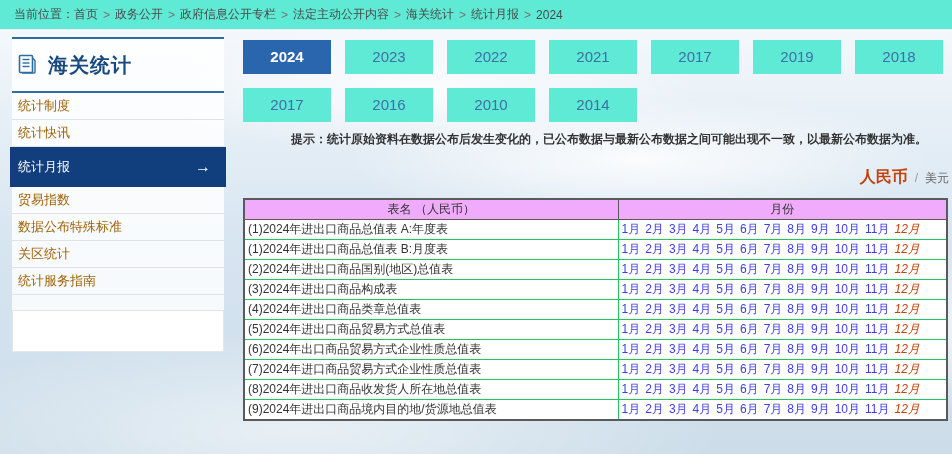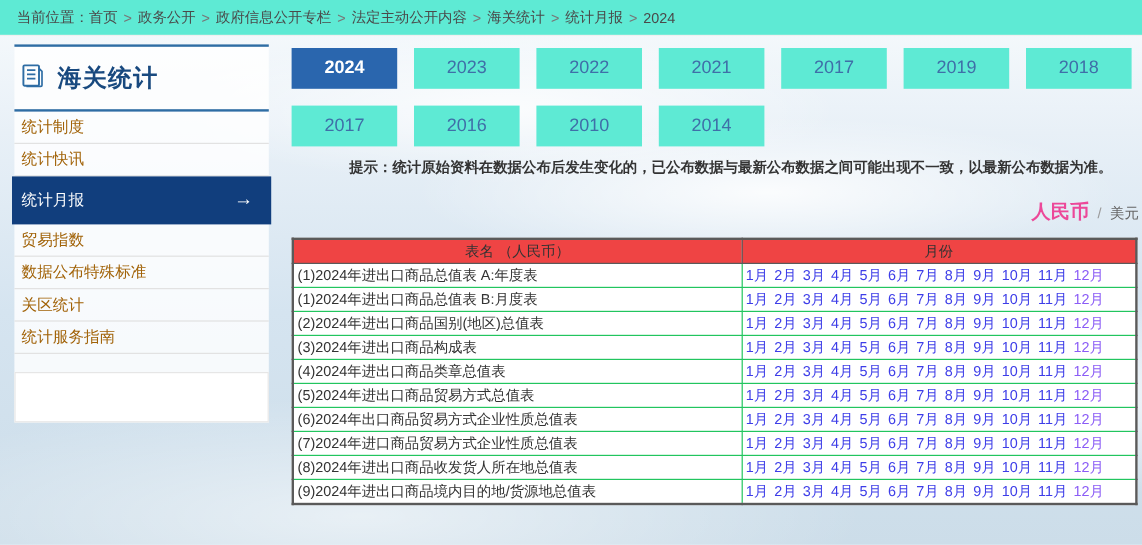--- a/index.html
+++ b/index.html
@@ -52,36 +52,36 @@
   .tab {
     width:88px; height:34px; line-height:34px; text-align:center;
     background:#5eead4; color:#3f6fa8; font-size:15px; cursor:pointer;
   }
   .tab.active { background:#2a66ae; color:#fff; font-weight:bold; }
 
   .page-title { margin-top:17px; font-size:20px; font-weight:bold; color:#15538e; }
   .note { margin-top:9px; font-size:12px; font-weight:bold; color:#333;margin-left:48px; }
 
   .currency-row { margin-top:19px; display:flex; justify-content:flex-end; align-items:baseline; gap:7px; }
-  .cur-primary { font-size:16px; font-weight:bold; color:#ec4899; cursor:pointer; }
+  .cur-primary { font-size:16px; font-weight:bold; color:#c2410c; cursor:pointer; }
   .cur-sep { font-size:12px; color:#999; }
   .cur-secondary { font-size:12px; color:#666; cursor:pointer; }
 
   
   table.report { margin-top:10px; width:705px; border-collapse:collapse; border:2px solid #5a5a5a; background:#fff; table-layout:fixed; }
   .report th {
-    background:#ef4444; font-weight:normal; font-size:12px; color:#333;
+    background:#f0abfc; font-weight:normal; font-size:12px; color:#333;
     height:17px; border:1px solid #5a5a5a; text-align:center; padding:1px 2px;
   }
   .report td { border:1px solid #22c55e; font-size:12px; height:16px; padding:1px 3px; white-space:nowrap; overflow:hidden; }
   .report .col-name { width:374px; }
   .name-cell { color:#333; }
   .month { display:inline-block; margin-right:5px; cursor:pointer; }
   .month.link { color:#3d3de8; }
-  .month.off { color:#8b5cf6; cursor:default; }
+  .month.off { color:#c2410c; cursor:default;font-style:italic; }
 </style>
 </head>
 <body>
 
 <div class="breadcrumb-bar">
     <span>当前位置：</span>
     <span class="bc-link">首页</span>
     <span class="bc-sep">&gt;</span>
     <span class="bc-link">政务公开</span>
     <span class="bc-sep">&gt;</span>

